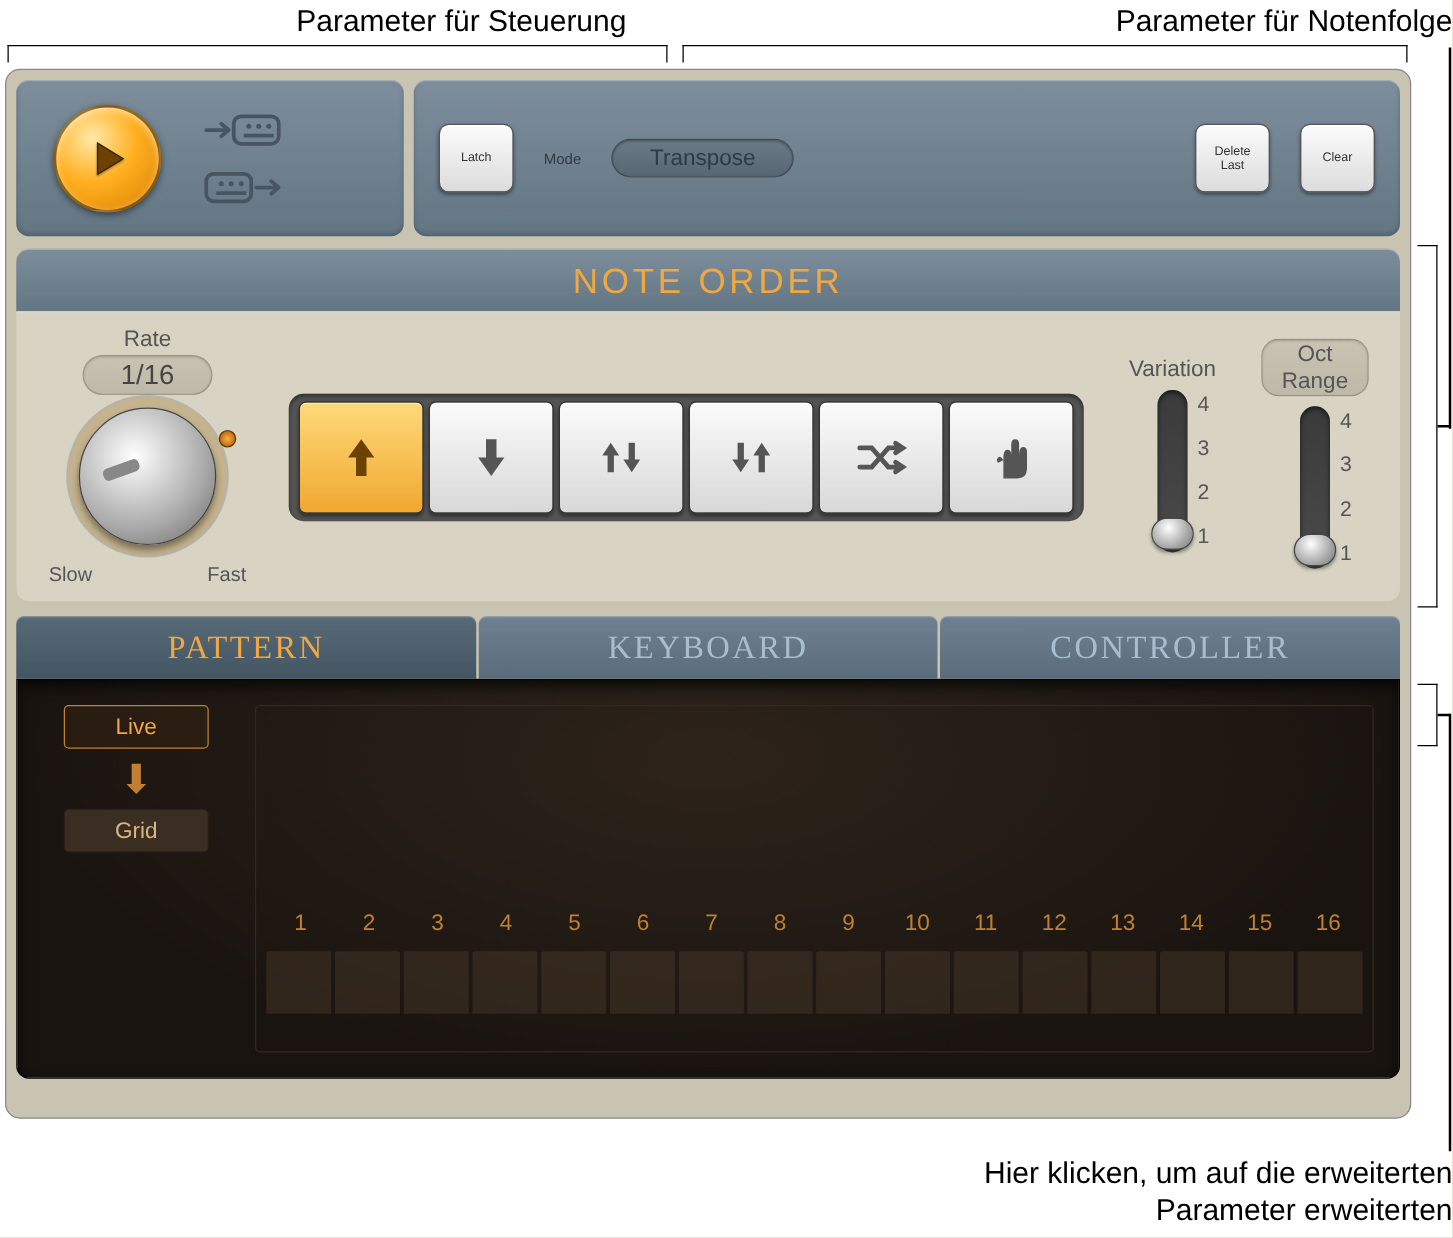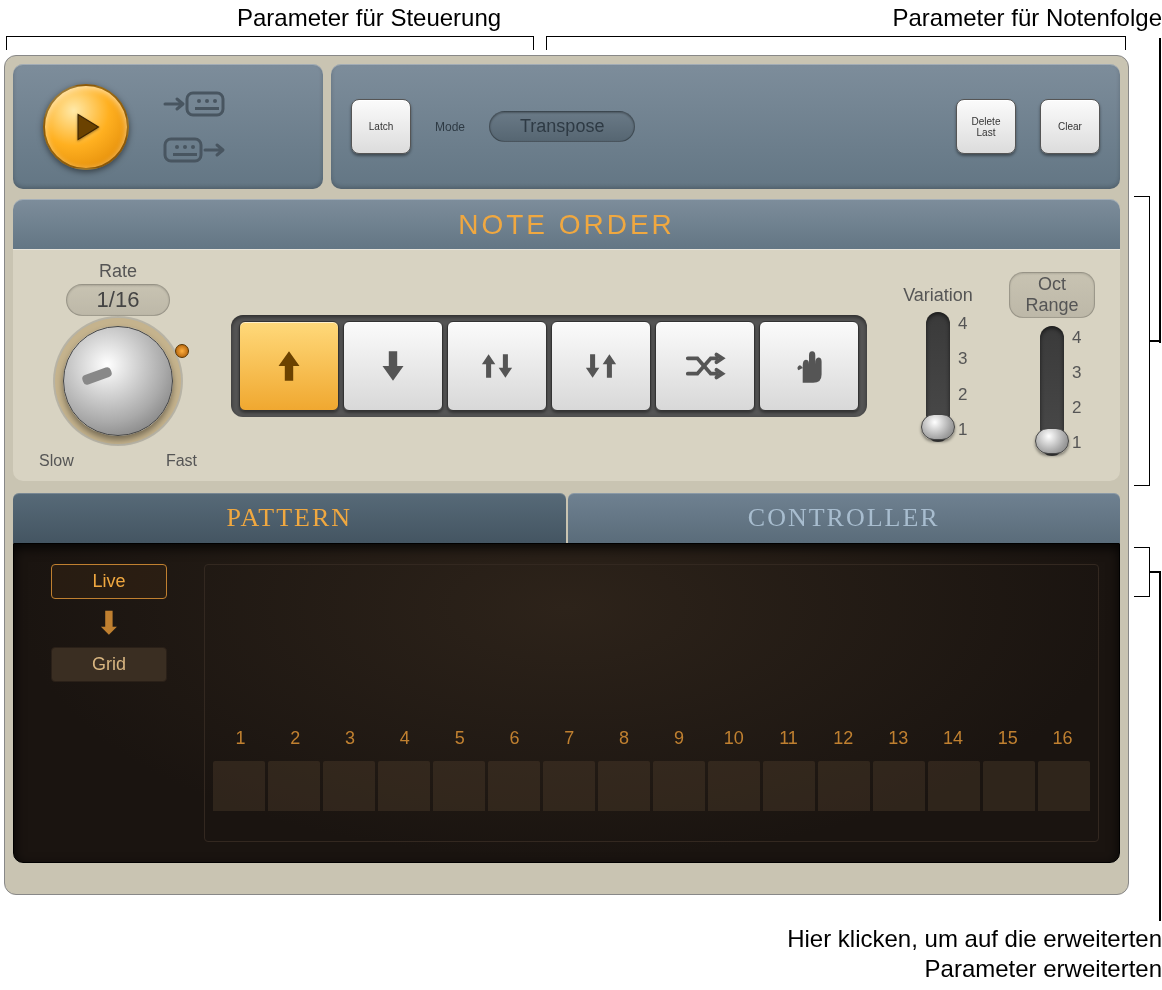--- a/index.html
+++ b/index.html
@@ -522,20 +522,21 @@
             <span>2</span>
             <span>1</span>
           </div>
         </div>
       </div>
     </div>
   </div>
 
   <div class="tabs-row">
     <div class="tab active">PATTERN</div>
+    <div class="tab">KEYBOARD</div>
     <div class="tab">CONTROLLER</div>
   </div>
 
   <div class="pattern-body">
     <div class="pattern-col">
       <div class="pill-btn live">Live</div>
       <div class="down-arrow">⬇</div>
       <div class="pill-btn grid">Grid</div>
     </div>
     <div class="step-grid">

